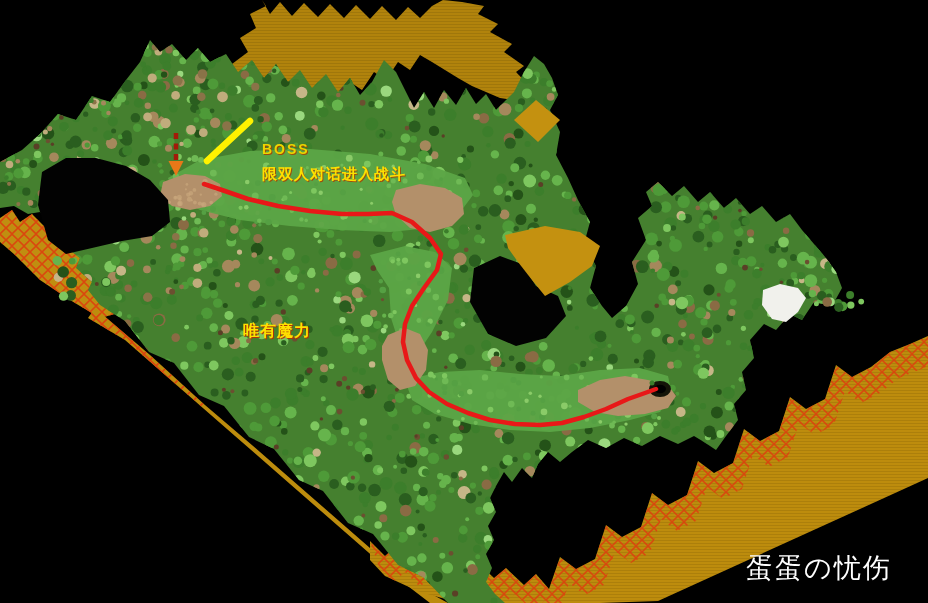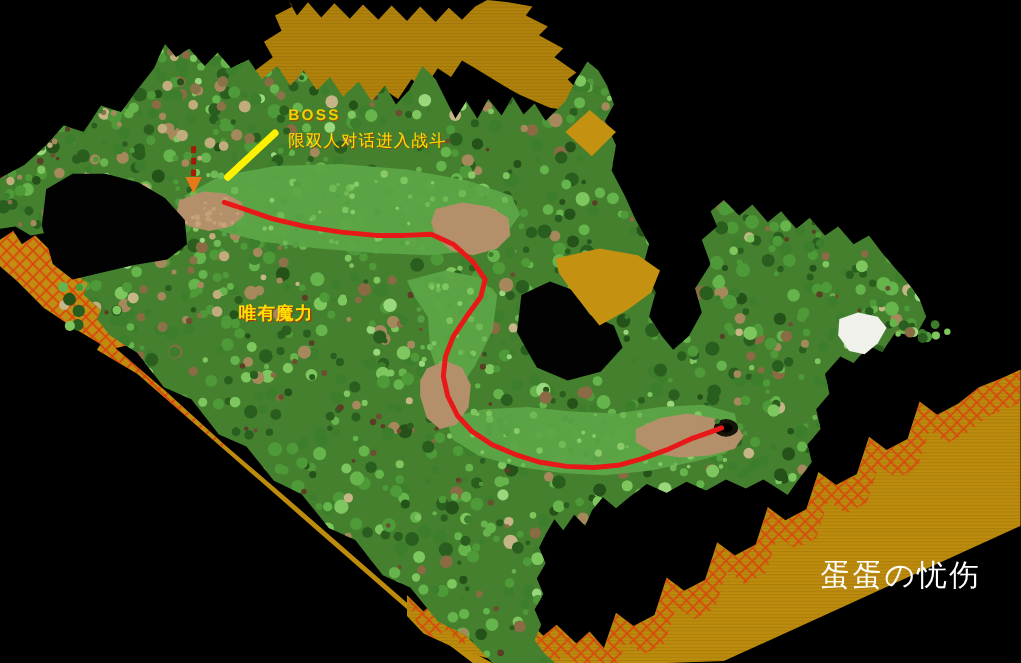--- a/index.html
+++ b/index.html
@@ -1,22 +1,22 @@
 <!DOCTYPE html>
 <html><head>
 <meta charset="utf-8">
 <style>
   html,body{margin:0;padding:0;background:#000;}
   #stage{position:relative;width:928px;height:603px;background:#000;overflow:hidden;
          font-family:"Liberation Sans",sans-serif;}
   #scene{position:absolute;left:0;top:0;}
-  .lbl{position:absolute;white-space:nowrap;line-height:1;}
+  .lbl{position:absolute;white-space:nowrap;line-height:1;margin-top:45px;}
   .lbl-boss{font-size:14px;font-weight:bold;letter-spacing:2px;
             text-shadow:1px 1px 0 rgba(170,60,0,.85);}
-  .lbl-cond{font-size:15px;font-weight:normal;letter-spacing:1px;
+  .lbl-cond{font-size:15px;font-weight:bold;letter-spacing:1px;
             text-shadow:1px 1px 0 rgba(170,60,0,.8);}
   .lbl-url{font-size:19px;font-weight:bold;letter-spacing:0px;
            text-shadow:-1px -1px 0 #E8D800,1px -1px 0 #E8D800,-1px 1px 0 #E8D800,1px 1px 0 #E8D800;}
   .lbl-slogan{font-size:16px;font-weight:bold;letter-spacing:1px;
             text-shadow:1px 1px 0 rgba(190,40,0,.85);}
   .lbl-mark{font-size:27px;font-weight:normal;letter-spacing:2px;text-align:right;}
 </style>
 </head>
 <body>
 
@@ -2898,15 +2898,15 @@
         <ellipse cx="660" cy="389" rx="6" ry="4.2" fill="#000000"></ellipse>
         <circle cx="652" cy="383" r="2.5" fill="#3C7E2B"></circle>
       </g>
       <polyline points="204,184 222,190 248,199 278,206 310,211 342,214 368,214 392,213 412,222 430,238 441,254 437,270 424,288 412,306 405,324 403,342 407,360 416,378 429,392 447,404 468,413 490,420 515,424 540,425 562,423 584,417 606,409 628,399 645,393 656,389" fill="none" stroke="#E81818" stroke-width="4.5" stroke-linecap="round" stroke-linejoin="round"></polyline>
       <line x1="250" y1="121" x2="207" y2="161" stroke="#FFF200" stroke-width="6.5" stroke-linecap="round"></line>
       <line x1="176" y1="133" x2="176" y2="160" stroke="#A31A08" stroke-width="4.5" stroke-dasharray="6 4.5"></line>
       <polygon points="168.5,161 183.5,161 176,176" fill="#E87818"></polygon>
     </svg>
   <div class="lbl lbl-boss" id="lbl-boss" style="left: 262px; top: 97px; color: rgb(237, 212, 0);">BOSS</div>
   <div class="lbl lbl-cond" id="lbl-cond" style="left: 262px; top: 121px; color: rgb(255, 224, 0);">限双人对话进入战斗</div>
-  <div class="lbl lbl-slogan" id="lbl-slogan" style="left: 217px; top: 278px; color: rgb(255, 224, 0);">唯有魔力</div>
+  <div class="lbl lbl-slogan" id="lbl-slogan" style="left: 243px; top: 278px; color: rgb(255, 224, 0);">唯有魔力</div>
   <div class="lbl lbl-mark" id="lbl-mark" style="left: 746px; top: 510px; color: rgb(255, 255, 255);">蛋蛋の忧伤</div>
 </div>
 
 </body></html>

